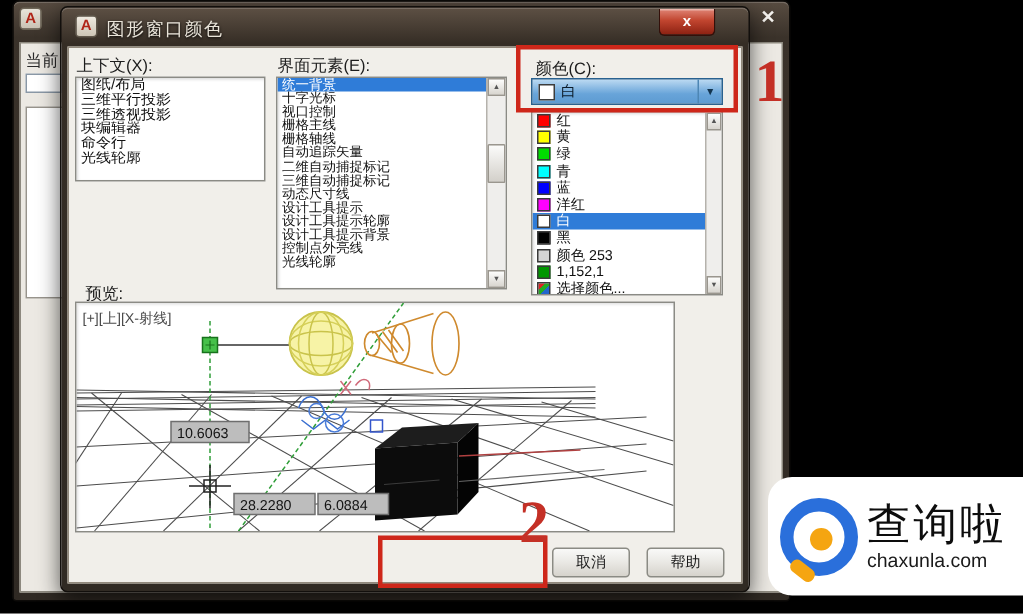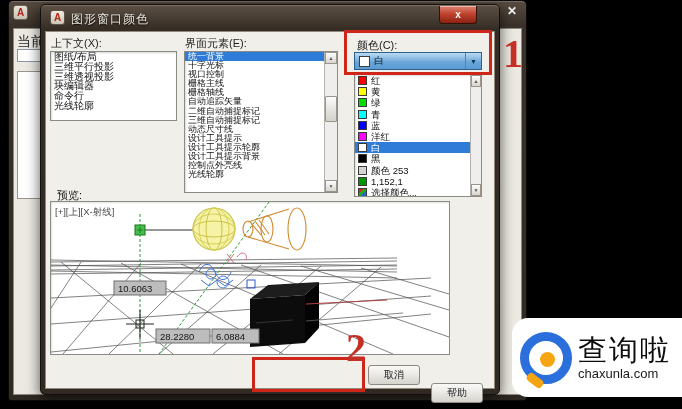--- a/index.html
+++ b/index.html
@@ -17,21 +17,21 @@
   }
   .outer-body {
     position:absolute; left:4px; right:4px; top:27px; bottom:5px;
     background:#ece9e3; border:1px solid #8d897f;
   }
   .outer-close { position:absolute; top:2px; right:5px; width:18px; height:17px;
     color:#f4f2ee; font-size:12px; font-weight:bold; text-align:center; line-height:17px; cursor:default;}
   .outer-logo { position:absolute; left:4px; top:4px; width:15px; height:15px;
     background:linear-gradient(#e8e4da,#c9c2b4); border-radius:3px; border:1px solid #6d6557;
     color:#b02518; font-weight:bold; font-size:10px; text-align:center; line-height:14px; }
-  .outer-label { position:absolute; left:3px; top:4px; font-size:14px; color:#2a2a2a; }
+  .outer-label { position:absolute; left:3px; top:4px; font-size:11px; color:#2a2a2a; }
   .outer-combo { position:absolute; left:3px; top:20px; width:24px; height:13px;
     background:#fff; border:1px solid #8a98a6; }
   .outer-panel { position:absolute; left:3px; top:42px; width:26px; height:128px;
     background:#fff; border:1px solid #98948c; }
   
   .dialog {
     position:absolute; left:40px; top:4px; width:460px; height:391px;
     background:linear-gradient(#5d5044,#352d25 24px,#302a23);
     border:1px solid #120f0c; border-radius:5px;
     box-shadow:0 4px 14px rgba(0,0,0,.65), inset 0 1px 0 rgba(255,255,255,.18);
@@ -93,21 +93,21 @@
     background:#fff; border:1px solid #8b8b85; box-shadow:inset 1px 1px 2px rgba(0,0,0,.12); }
   .preview-box svg { display:block; }
   svg text { font-family:"Liberation Sans",sans-serif; }
   
   .btn { position:absolute; top:333px; height:20px; font-size:10px; color:#1b1b1b;
     display:flex; align-items:center; justify-content:center;
     background:linear-gradient(#f9f9f8,#ebeae6 45%,#d6d3cc);
     border:1px solid #8b8b84; border-radius:3px; }
   #btn-apply { left:214px; width:96px; border-color:#5f9cc4; box-shadow:inset 0 0 4px #a8d2ec, 0 0 2px #bcd9ec; }
   #btn-cancel { left:322px; width:52px; }
-  #btn-help  { left:385px; width:52px;margin-top:18px; }
+  #btn-help  { left:385px; width:52px; }
   
   .anno-box { position:absolute; border:3px solid #ce271a; z-index:6; }
   #anno1 { left:298px; top:-2px; width:148px; height:45px; }
   #anno2 { left:206px; top:325px; width:113px; height:35px; }
   .anno-num { position:absolute; z-index:7; color:#c43026;
     font-family:"Liberation Serif", serif; font-weight:bold; font-size:40px; line-height:1; }
   #num1 { left:503px; top:34px; }
   #num2 { left:346px; top:328px; }
   
   .watermark { position:absolute; right:0; bottom:12px; width:170px; height:79px;

